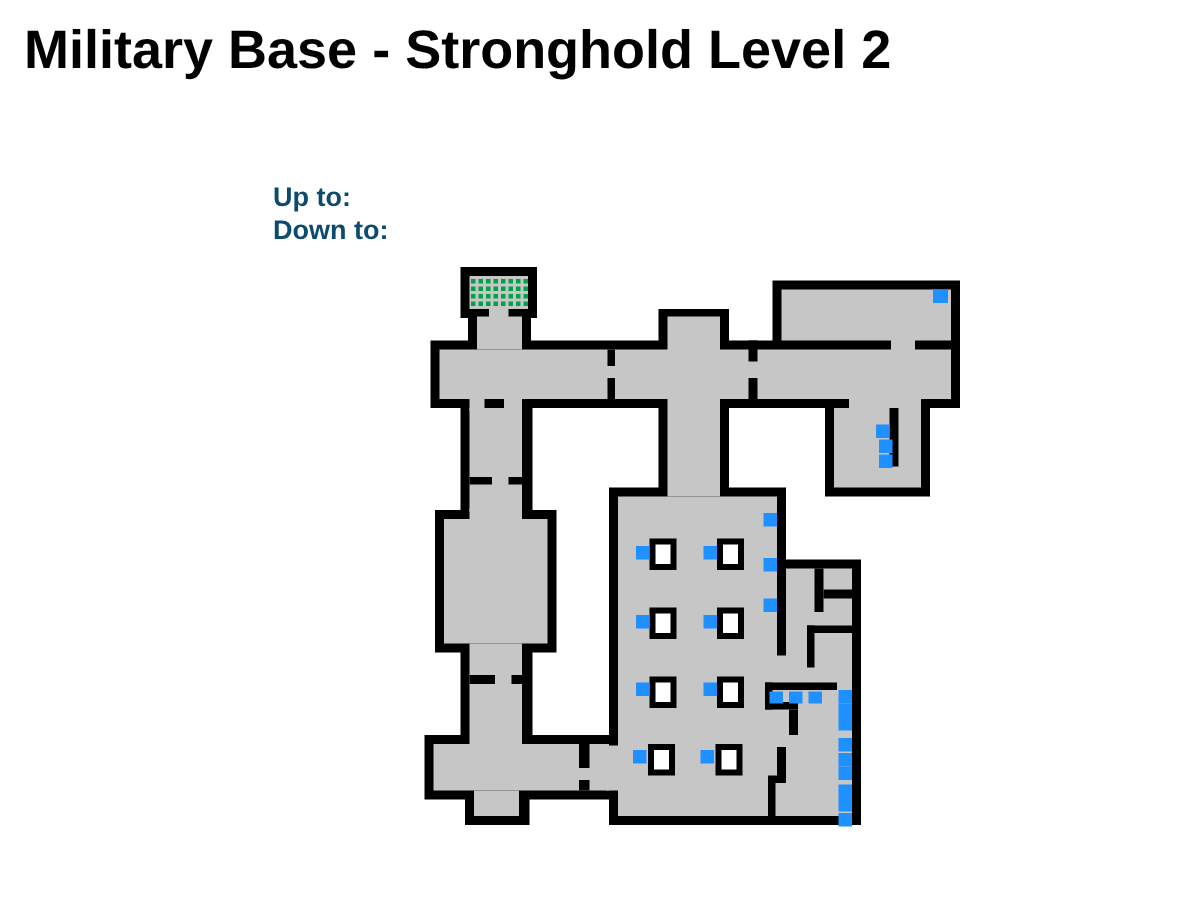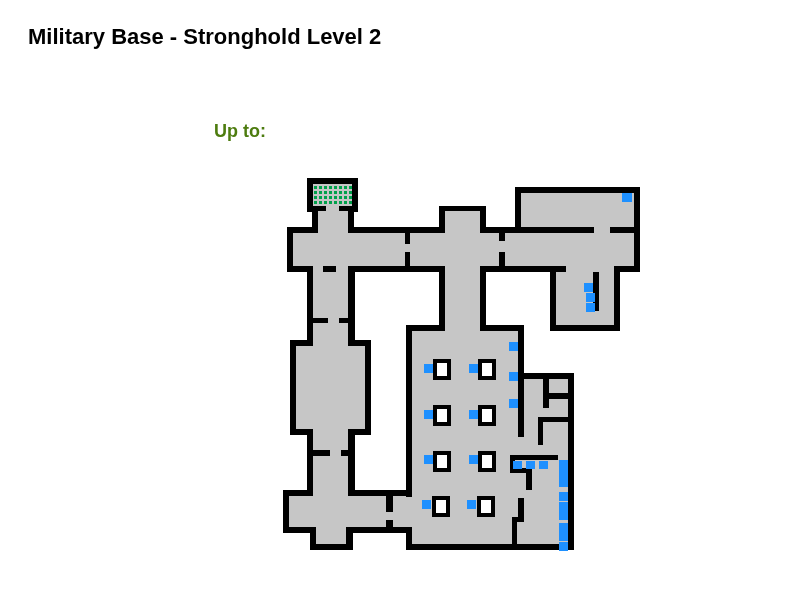--- a/index.html
+++ b/index.html
@@ -1,38 +1,39 @@
 <!DOCTYPE html>
 <html><head>
 <meta charset="utf-8">
 <style>
   html, body { margin: 0; padding: 0; background: #ffffff; }
   body {
     width: 800px; height: 600px; overflow: hidden; position: relative;
     font-family: "Liberation Sans", "DejaVu Sans", sans-serif;
   }
   .page-title {
-    position: absolute; left: 16px; top: 12px; margin: 12px;
-    font-size: 22px; font-weight: bold; color: #000000;
+    position: absolute; left: 16px; top: 12px; margin: 0;
+    font-size: 36px; font-weight: bold; color: #000000;
     letter-spacing: 0px; white-space: nowrap;
   }
   .legend {
     position: absolute; left: 182px; top: 120px;
     font-size: 18px; font-weight: bold; line-height: 22px;
     white-space: nowrap;
   }
   .map-svg { position: absolute; left: 0; top: 0; }
 </style>
 </head>
 <body>
 
 <h1 class="page-title">Military Base - Stronghold Level 2</h1>
 
-<div class="legend" style="color: #4d7c0f; margin-left: 32px;">
+<div class="legend" style="color: #0c4a6e;">
   <div>Up to:</div>
+  <div>Down to:</div>
 </div>
 
 <svg class="map-svg" id="map" width="800" height="600" viewBox="0 0 800 600">
     <rect x="287" y="227" width="218" height="45" fill="#000000"></rect>
     <rect x="499" y="227" width="141" height="45" fill="#000000"></rect>
     <rect x="515" y="187" width="125" height="46" fill="#000000"></rect>
     <rect x="307" y="178" width="51" height="34" fill="#000000"></rect>
     <rect x="312" y="206" width="42" height="27" fill="#000000"></rect>
     <rect x="439" y="206" width="47" height="27" fill="#000000"></rect>
     <rect x="439" y="266" width="47" height="65" fill="#000000"></rect>

